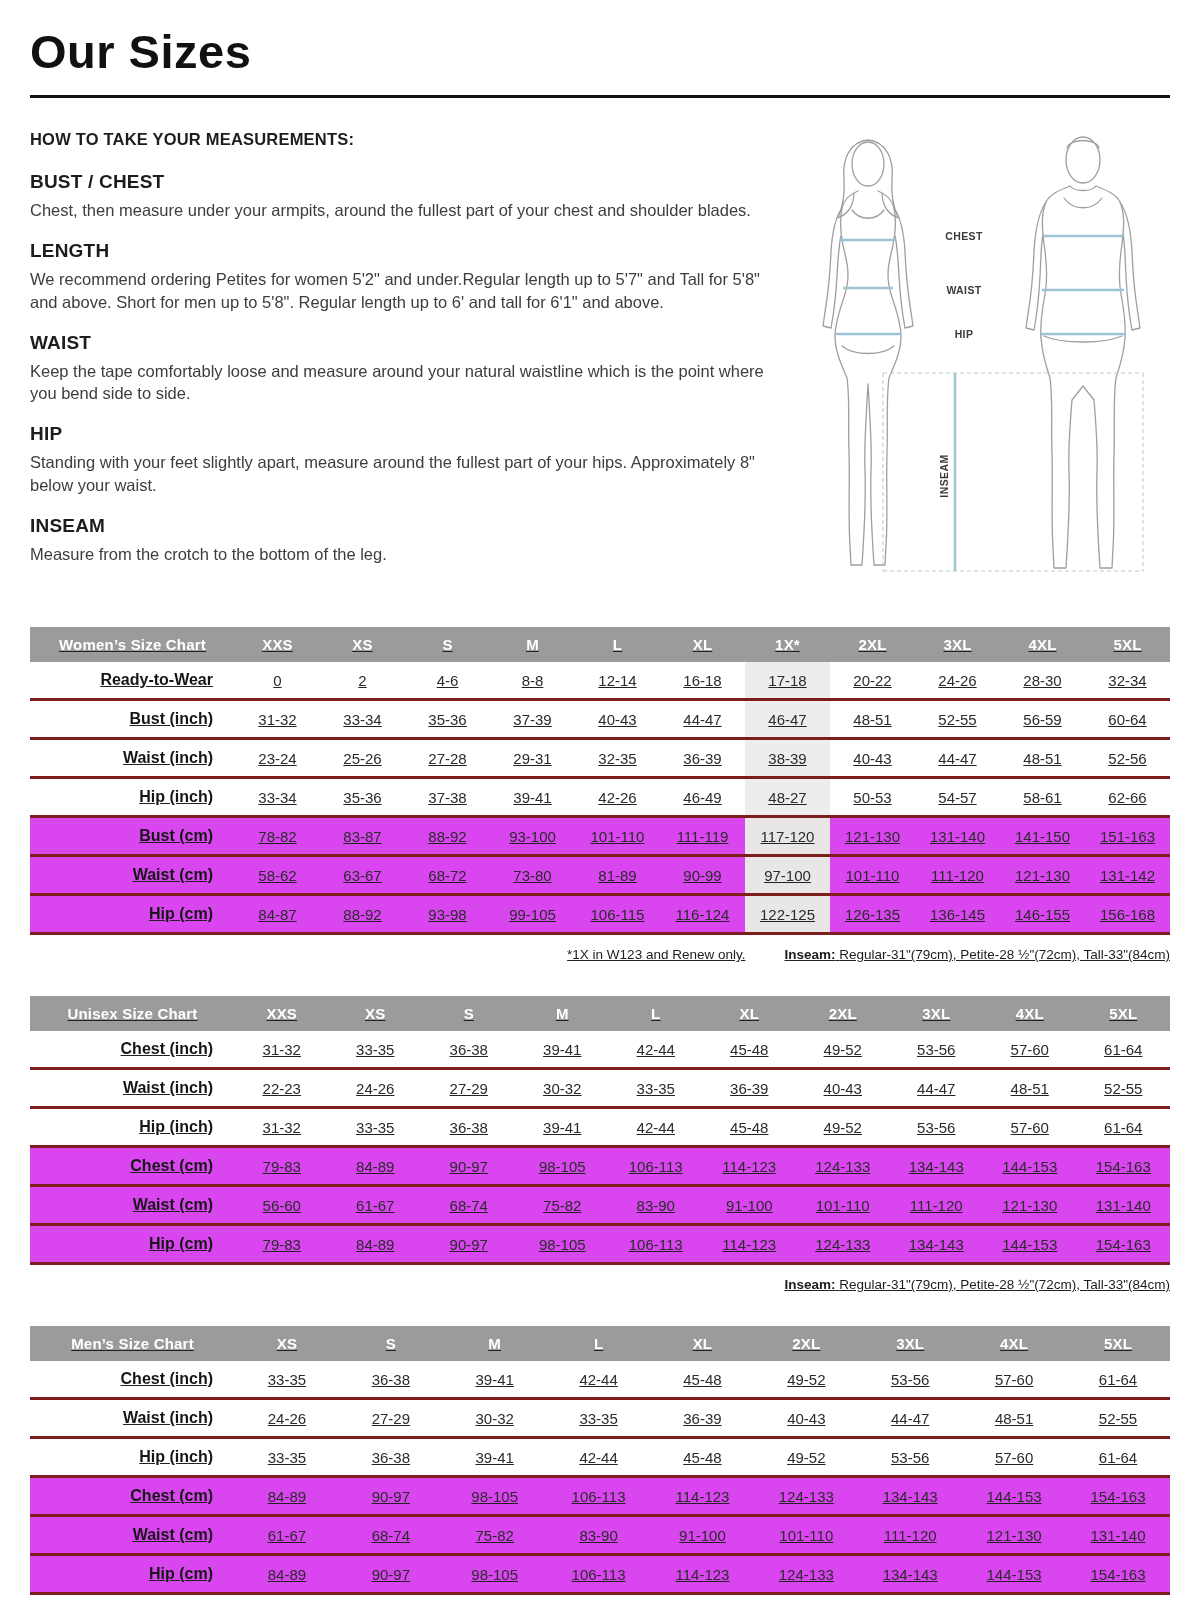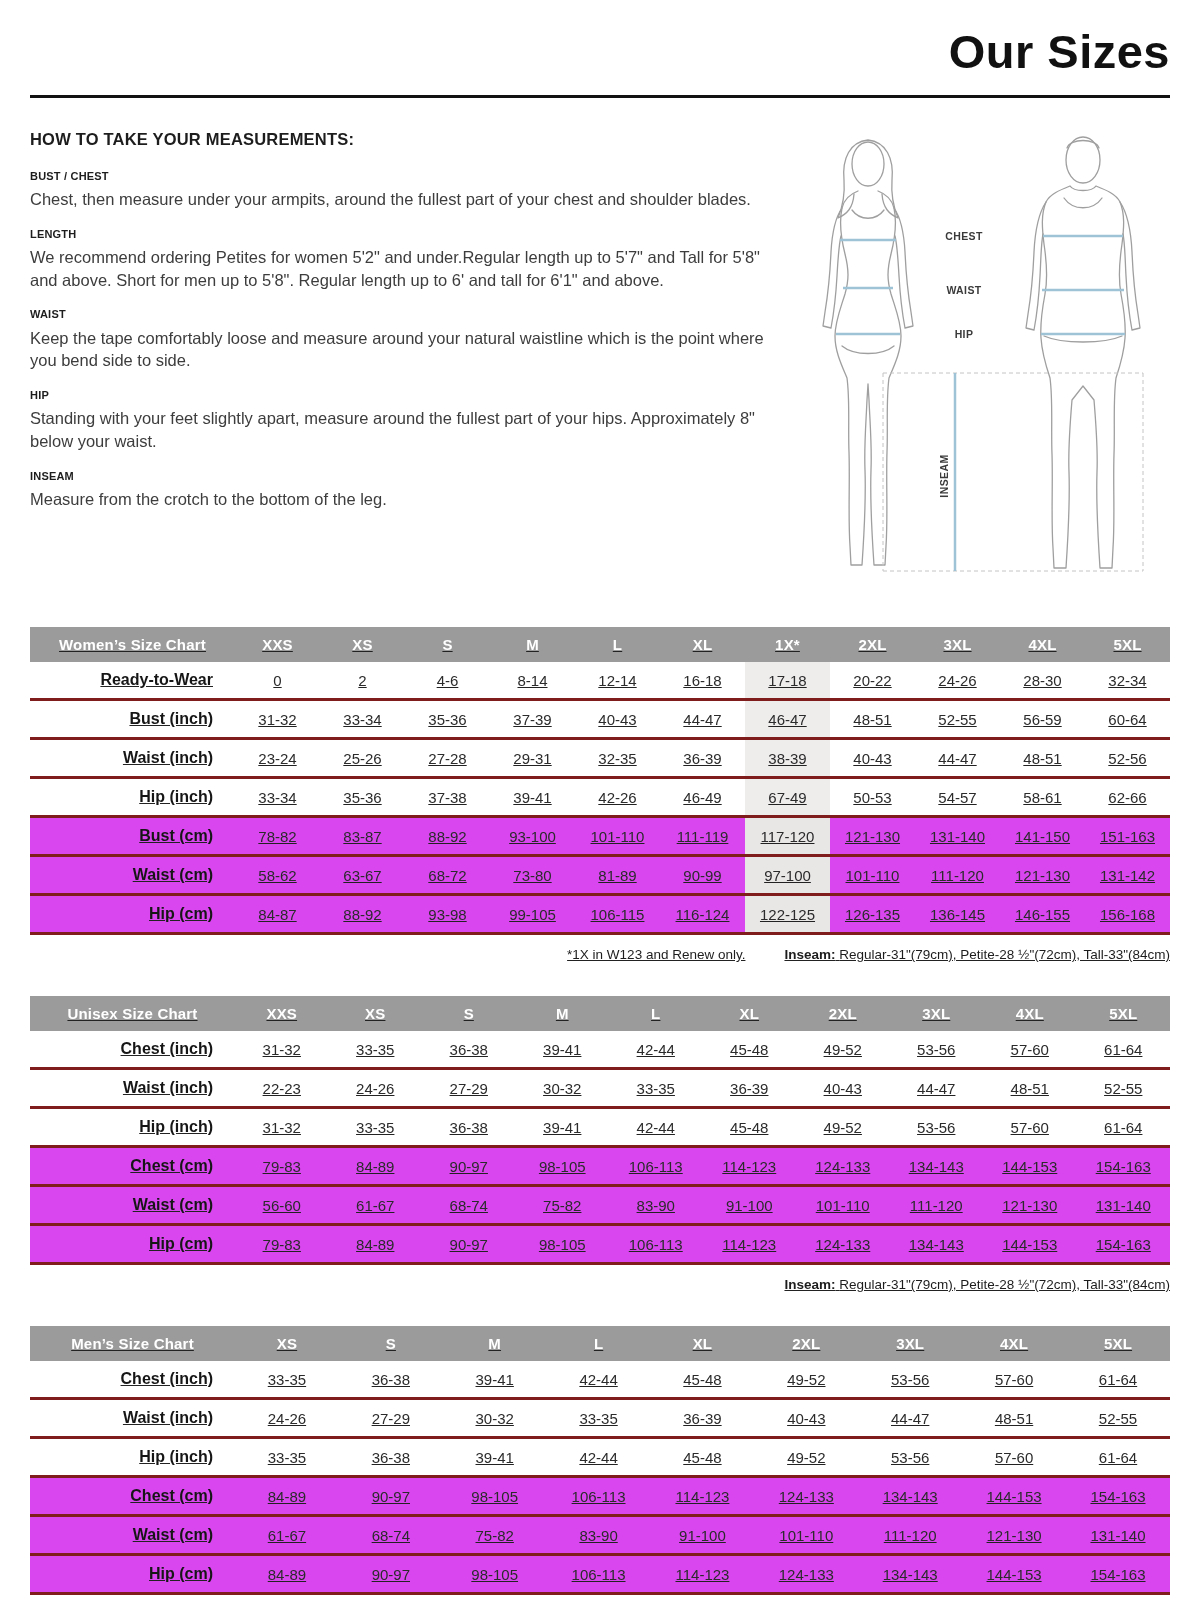--- a/index.html
+++ b/index.html
@@ -11,32 +11,31 @@
     font-family: "Liberation Sans", "DejaVu Sans", sans-serif;
   }
   .page { padding: 24px 30px 40px 30px; }
 
   h1.page-title {
     font-size: 47px;
     font-weight: 800;
     letter-spacing: 0.5px;
     color: #111;
     margin: 0 0 16px 0;
-    text-align: right;
   }
   .title-divider { border-bottom: 3px solid #111; margin-bottom: 30px; }
 
   .top-section { display: flex; gap: 34px; align-items: flex-start; }
   .text-col { width: 735px; font-size: 16.5px; line-height: 1.38; color: #3d3d3d; }
   .text-col h2 {
     font-size: 16.5px; font-weight: 700; color: #1d1d1d;
     margin: 0 0 18px 0; letter-spacing: 0.2px;
   }
   .measure-section h3 {
-    font-size: 11px; font-weight: 700; color: #1d1d1d;
+    font-size: 19px; font-weight: 700; color: #1d1d1d;
     margin: 16px 0 4px 0; letter-spacing: 0.2px;
   }
   .measure-section p { margin: 0; }
 
   .diagram-col { flex: 1; display: flex; justify-content: flex-end; }
   .figure-svg { display: block; }
 
   .table-block { margin-top: 34px; text-decoration: underline; }
   table.size-table {
     width: 100%;
@@ -189,21 +188,21 @@
             <th>4XL</th>
             <th>5XL</th>
           </tr>
         </thead>
         <tbody>
           <tr>
             <th>Ready-to-Wear</th>
             <td>0</td>
             <td>2</td>
             <td>4-6</td>
-            <td>8-14</td>
+            <td>8-8</td>
             <td>12-14</td>
             <td>16-18</td>
             <td class="hl">17-18</td>
             <td>20-22</td>
             <td>24-26</td>
             <td>28-30</td>
             <td>32-34</td>
           </tr>
           <tr>
             <th>Bust (inch)</th>
@@ -234,21 +233,21 @@
             <td>52-56</td>
           </tr>
           <tr>
             <th>Hip (inch)</th>
             <td>33-34</td>
             <td>35-36</td>
             <td>37-38</td>
             <td>39-41</td>
             <td>42-26</td>
             <td>46-49</td>
-            <td class="hl">67-49</td>
+            <td class="hl">48-27</td>
             <td>50-53</td>
             <td>54-57</td>
             <td>58-61</td>
             <td>62-66</td>
           </tr>
           <tr class="cm-row">
             <th>Bust (cm)</th>
             <td>78-82</td>
             <td>83-87</td>
             <td>88-92</td>

